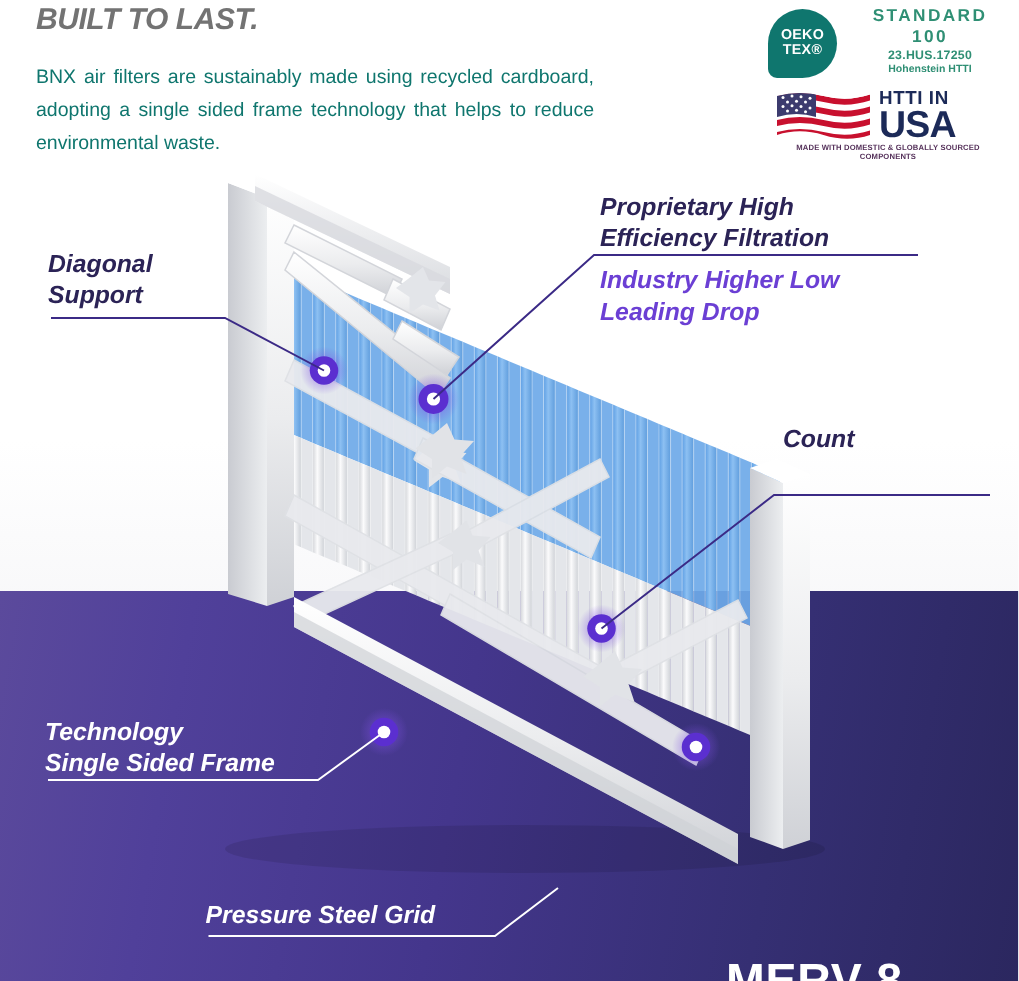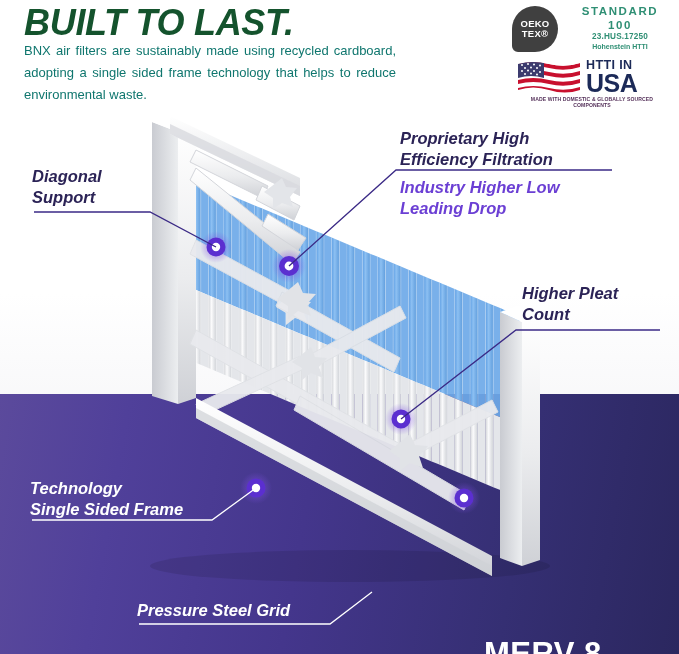--- a/index.html
+++ b/index.html
@@ -12,29 +12,29 @@
   }
   #stage{position:relative;width:679px;height:654px;overflow:hidden;background:#fdfdfd;}
 
   
   .bg-white{position:absolute;left:0;top:0;width:679px;height:420px;
     background:linear-gradient(180deg,#ffffff 0%,#ffffff 70%,#f7f7f9 100%);}
   .bg-purple{position:absolute;left:0;bottom:0;width:679px;height:260px;
     background:linear-gradient(100deg,#5b4a9c 0%,#50409a 18%,#44368c 45%,#352f73 75%,#2b275f 100%);}
 
   
-  .headline{position:absolute;left:24px;top:2px;font-size:36px;font-weight:bold;
-    font-style:italic;letter-spacing:-.3px;color:#14532d;white-space:nowrap;}
+  .headline{position:absolute;left:24px;top:2px;font-size:20px;font-weight:bold;
+    font-style:italic;letter-spacing:-.3px;color:#737373;white-space:nowrap;}
   .subcopy{position:absolute;left:24px;top:40px;width:372px;font-size:13px;
     line-height:22px;color:#0f766e;text-align:justify;}
 
   
   .oeko{position:absolute;left:512px;top:4px;width:162px;height:52px;}
   .oeko-seal{position:absolute;left:0;top:2px;width:46px;height:46px;
-    background:#404040;border-radius:50% 50% 50% 6px;
+    background:#0f766e;border-radius:50% 50% 50% 6px;
     display:flex;flex-direction:column;align-items:center;justify-content:center;}
   .oeko-seal span{color:#fff;font-weight:bold;font-size:9.5px;line-height:10.5px;letter-spacing:.2px;}
   .oeko-std{position:absolute;left:54px;top:0px;width:108px;text-align:center;
     color:#2f8f74;font-size:11.5px;font-weight:bold;letter-spacing:1.6px;line-height:14px;}
   .oeko-num{position:absolute;left:54px;top:28px;width:108px;text-align:center;
     color:#2f8f74;font-size:8.2px;font-weight:bold;letter-spacing:.2px;line-height:10px;}
   .oeko-num .small{font-size:7px;letter-spacing:0;}
 
   
   .usa{position:absolute;left:518px;top:58px;width:148px;height:50px;}
@@ -417,21 +417,20 @@
     <div>Diagonal</div>
     <div>Support</div>
   </div>
 
   <div class="callout c-purple co-industry">
     <div>Industry Higher Low</div>
     <div>Leading Drop</div>
   </div>
 
   <div class="callout c-dark co-pleat">
-    <div>Higher Pleat</div>
     <div>Count</div>
   </div>
 
   <div class="callout c-white co-single">
     <div>Technology</div>
     <div>Single Sided Frame</div>
   </div>
 
   <div class="callout c-white co-grid">
     <div>Pressure Steel Grid</div>

